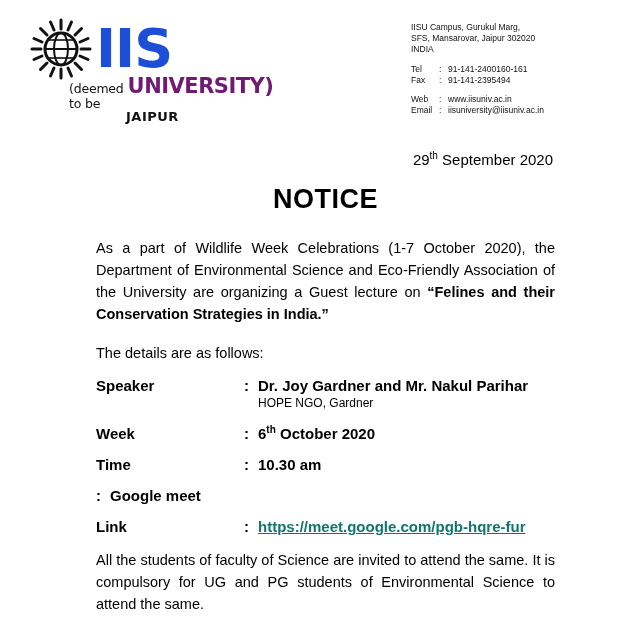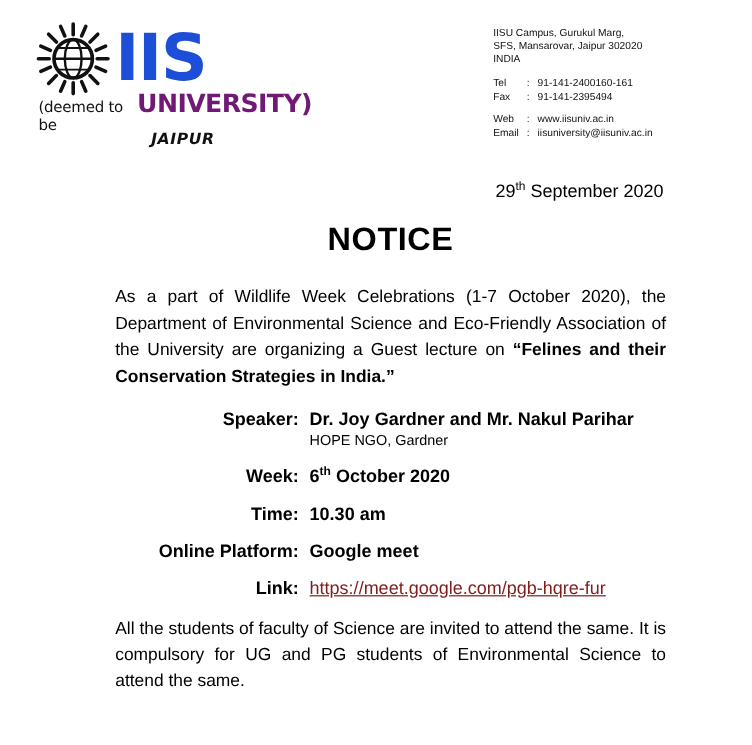--- a/index.html
+++ b/index.html
@@ -53,37 +53,37 @@
     align-items: baseline;
     margin-top: -6px;
     padding-left: 2px;
   }
   .logo-deemed {
     font-size: 12.5px;
     font-family: "DejaVu Sans", sans-serif;
     color: #111;
     margin-right: 4px;
     letter-spacing: -0.2px;
+    margin-left: 37px;
   }
   .logo-university {
     font-family: "DejaVu Sans", sans-serif;
     font-weight: bold;
     font-size: 21px;
     letter-spacing: -0.5px;
     color: #701a75;
   }
   .logo-jaipur {
     font-family: "DejaVu Sans", sans-serif;
     font-weight: bold;
     font-size: 13px;
     letter-spacing: 0.5px;
     margin-left: 96px;
     margin-top: -2px;
     color: #111;
-    font-style: italic;
   }
 
   .address-block {
     font-size: 8.5px;
     line-height: 11px;
     color: #111;
     padding-top: 4px;
     width: 190px;
   }
   .address-line { white-space: nowrap; }
@@ -154,42 +154,41 @@
   .detail-row {
     display: flex;
     align-items: baseline;
     margin-bottom: 14px;
   }
   .detail-label {
     width: 148px;
     font-weight: bold;
     font-size: 15px;
     flex: 0 0 auto;
-    text-align: right;
   }
   .detail-colon {
     width: 14px;
     font-weight: bold;
     flex: 0 0 auto;
     font-size: 15px;
   }
   .detail-value {
     font-weight: bold;
     font-size: 15px;
   }
   .detail-value sup { font-size: 10px; }
   .speaker-sub {
     font-weight: normal;
     font-size: 12px;
     margin-top: 2px;
   }
   .detail-link {
-    font-weight: normal;
-    font-size: 15px;
-    color: #7f1d1d;
+    font-weight: bold;
+    font-size: 15px;
+    color: #0f766e;
     text-decoration: underline;
   }
 
   .closing {
     margin-top: 6px;
     text-align: justify;
     line-height: 22px;
     font-size: 14.5px;
   }
   .sig-svg { display: block; }
@@ -277,20 +276,21 @@
 </div>
 
 <div class="doc-body">
 
   <div class="date-line"><span>29</span><sup>th</sup><span> September 2020</span></div>
 
   <div class="notice-title">NOTICE</div>
 
   <div class="para"><span>As a part of Wildlife Week Celebrations (1-7 October 2020), the Department of Environmental Science and Eco-Friendly Association of the University are organizing a Guest lecture on </span><b>“Felines and their Conservation Strategies in India.”</b></div>
 
+  <div class="details-intro">The details are as follows:</div>
 
   <div class="details">
 
     <div class="detail-row">
       <div class="detail-label">Speaker</div>
       <div class="detail-colon">:</div>
       <div>
         <div class="detail-value">Dr. Joy Gardner and Mr. Nakul Parihar</div>
         <div class="speaker-sub">HOPE NGO, Gardner</div>
       </div>
@@ -302,21 +302,20 @@
       <div class="detail-value"><span>6</span><sup>th</sup><span> October 2020</span></div>
     </div>
 
     <div class="detail-row">
       <div class="detail-label">Time</div>
       <div class="detail-colon">:</div>
       <div class="detail-value">10.30 am</div>
     </div>
 
     <div class="detail-row">
-      <div class="detail-label">Online Platform</div>
       <div class="detail-colon">:</div>
       <div class="detail-value">Google meet</div>
     </div>
 
     <div class="detail-row">
       <div class="detail-label">Link</div>
       <div class="detail-colon">:</div>
       <a class="detail-link" href="#">https://meet.google.com/pgb-hqre-fur</a>
     </div>
 

